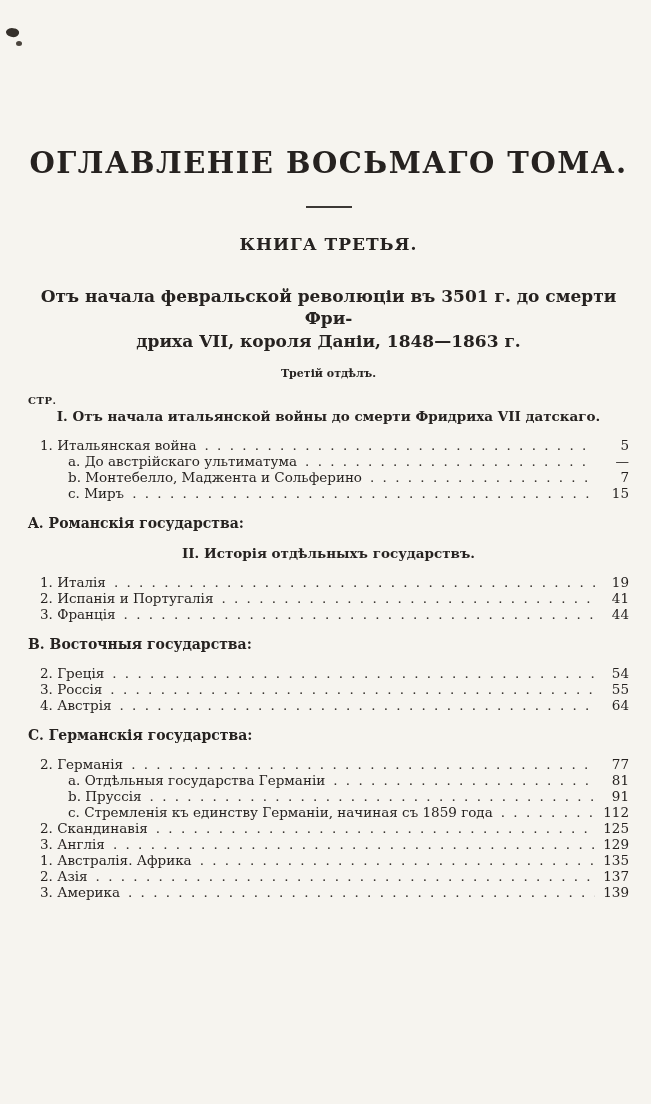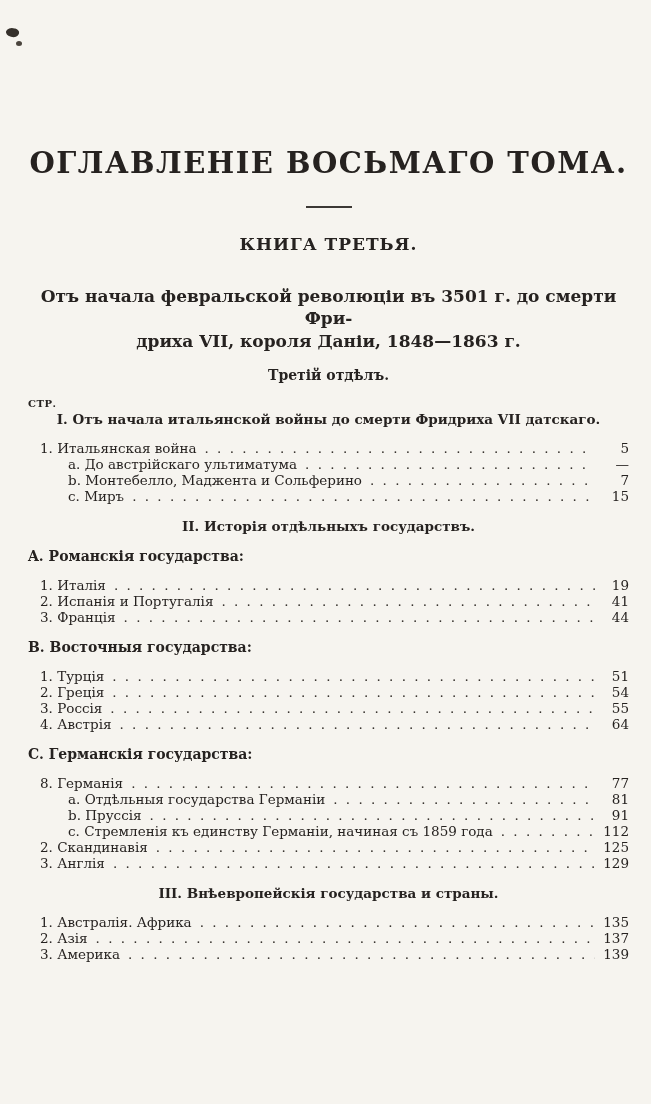--- a/index.html
+++ b/index.html
@@ -42,21 +42,21 @@
   }
   .subtitle {
     text-align: center;
     font-weight: bold;
     font-size: 17px;
     line-height: 1.32;
   }
   .part-heading {
     text-align: center;
     font-weight: bold;
-    font-size: 14px;
+    font-size: 11px;
     margin-top: 15px;
   }
   .page-col-label {
     text-align: left;
     font-weight: bold;
     font-size: 10px;
     letter-spacing: 0.5px;
     margin-top: 15px;
   }
   .section-heading {
@@ -125,61 +125,56 @@
       <div class="toc-row indent-1">
         <span class="toc-label">b. Монтебелло, Маджента и Сольферино</span>
         <span class="leader"></span>
         <span class="toc-page">7</span>
       </div>
       <div class="toc-row indent-1">
         <span class="toc-label">c. Миръ</span>
         <span class="leader"></span>
         <span class="toc-page">15</span>
       </div>
+      <div class="section-heading left">A. Романскія государства:</div>
       <div class="section-heading center">II. Исторія отдѣльныхъ государствъ.</div>
-      <div class="section-heading left">A. Романскія государства:</div>
       <div class="toc-row">
         <span class="toc-label">1. Италія</span>
         <span class="leader"></span>
         <span class="toc-page">19</span>
       </div>
       <div class="toc-row">
         <span class="toc-label">2. Испанія и Португалія</span>
         <span class="leader"></span>
         <span class="toc-page">41</span>
       </div>
       <div class="toc-row">
         <span class="toc-label">3. Франція</span>
         <span class="leader"></span>
         <span class="toc-page">44</span>
       </div>
       <div class="section-heading left">B. Восточныя государства:</div>
       <div class="toc-row">
-        <span class="toc-label">1. Турція</span>
-        <span class="leader"></span>
-        <span class="toc-page">51</span>
-      </div>
-      <div class="toc-row">
         <span class="toc-label">2. Греція</span>
         <span class="leader"></span>
         <span class="toc-page">54</span>
       </div>
       <div class="toc-row">
         <span class="toc-label">3. Россія</span>
         <span class="leader"></span>
         <span class="toc-page">55</span>
       </div>
       <div class="toc-row">
         <span class="toc-label">4. Австрія</span>
         <span class="leader"></span>
         <span class="toc-page">64</span>
       </div>
       <div class="section-heading left">C. Германскія государства:</div>
       <div class="toc-row">
-        <span class="toc-label">8. Германія</span>
+        <span class="toc-label">2. Германія</span>
         <span class="leader"></span>
         <span class="toc-page">77</span>
       </div>
       <div class="toc-row indent-1">
         <span class="toc-label">a. Отдѣльныя государства Германіи</span>
         <span class="leader"></span>
         <span class="toc-page">81</span>
       </div>
       <div class="toc-row indent-1">
         <span class="toc-label">b. Пруссія</span>
@@ -194,21 +189,20 @@
       <div class="toc-row">
         <span class="toc-label">2. Скандинавія</span>
         <span class="leader"></span>
         <span class="toc-page">125</span>
       </div>
       <div class="toc-row">
         <span class="toc-label">3. Англія</span>
         <span class="leader"></span>
         <span class="toc-page">129</span>
       </div>
-      <div class="section-heading center">III. Внѣевропейскія государства и страны.</div>
       <div class="toc-row">
         <span class="toc-label">1. Австралія. Африка</span>
         <span class="leader"></span>
         <span class="toc-page">135</span>
       </div>
       <div class="toc-row">
         <span class="toc-label">2. Азія</span>
         <span class="leader"></span>
         <span class="toc-page">137</span>
       </div>

